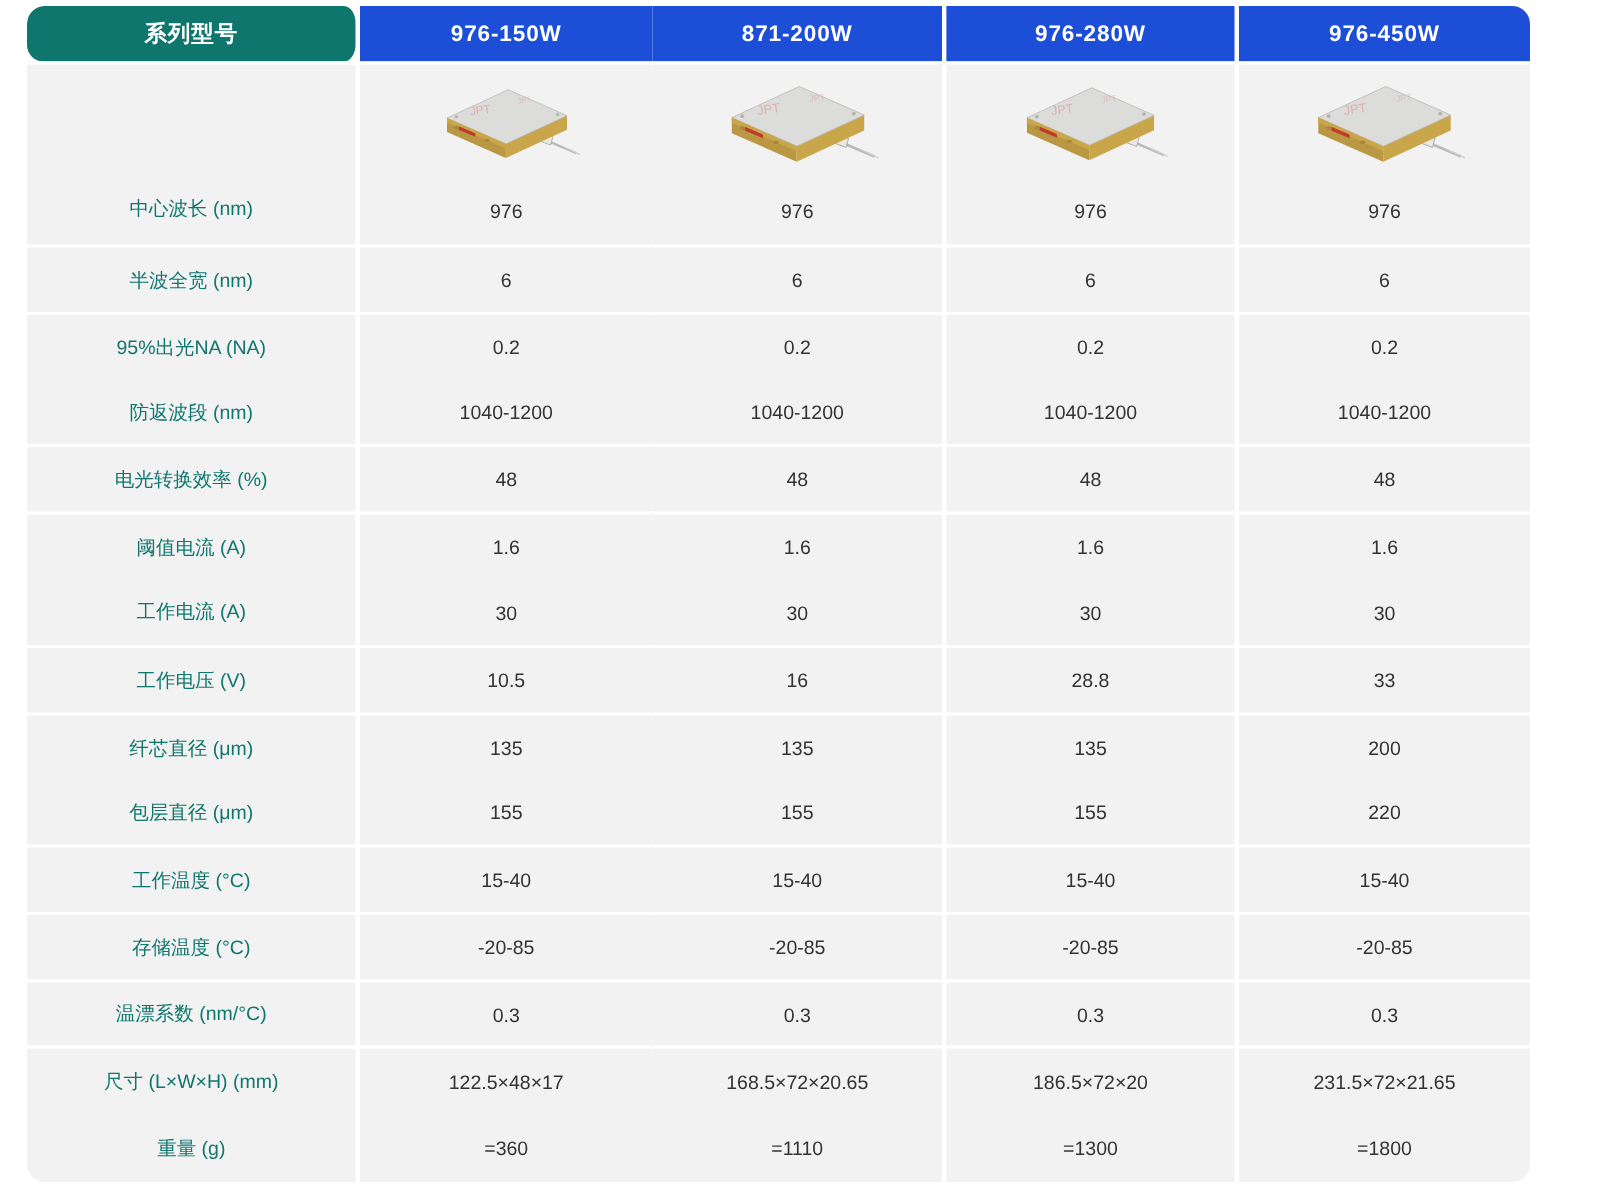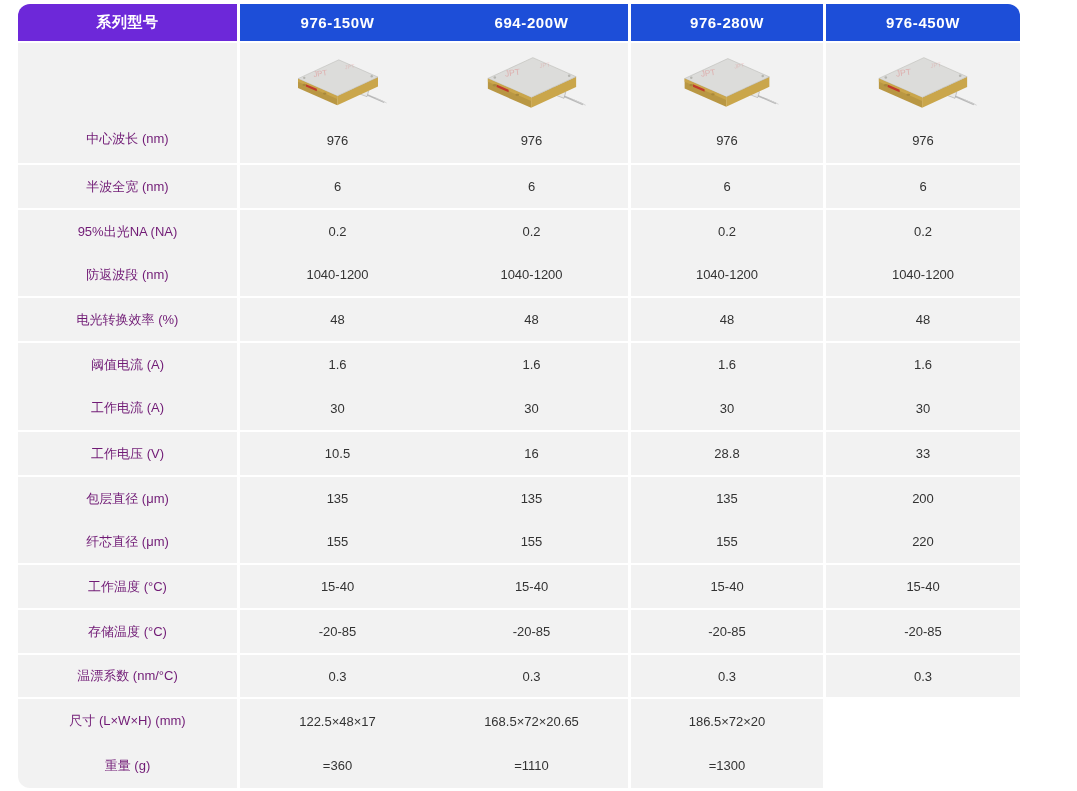--- a/index.html
+++ b/index.html
@@ -18,38 +18,38 @@
   .cell{
     background:#f2f2f2;border-top:2px solid #ffffff;box-sizing:border-box;
     display:flex;align-items:center;justify-content:center;
     font-size:13px;color:#333333;text-align:center;
   }
   .rgt{border-right:3px solid #ffffff;}
   .hdr{
     border-top:none;background:#1d4ed8;color:#ffffff;
     font-size:15px;font-weight:600;letter-spacing:0.6px;
   }
-  .corner{background:#6d28d9;}
-  .lbl{color:#701a75;}
+  .corner{background:#0f766e;border-radius:11px;}
+  .lbl{color:#0f766e;}
   .stack{flex-direction:column;align-items:stretch;}
   .half{flex:1;display:flex;align-items:center;justify-content:center;}
   .imgcell{flex-direction:column;align-items:stretch;}
   .imgwrap{flex:1;display:flex;align-items:center;justify-content:center;}
   .valline{height:45px;display:flex;align-items:center;justify-content:center;}
   .lblimg{flex-direction:column;justify-content:flex-end;padding-bottom:15px;}
   svg.module{display:block;}
 </style>
 </head>
 <body>
 
 <div class="tbl">
 
   <div class="cell hdr corner rgt">系列型号</div>
   <div class="cell hdr">976-150W</div>
-  <div class="cell hdr rgt">694-200W</div>
+  <div class="cell hdr rgt">871-200W</div>
   <div class="cell hdr rgt">976-280W</div>
   <div class="cell hdr">976-450W</div>
 
   <div class="cell rgt lbl lblimg">中心波长 (nm)</div>
 
   <div class="cell imgcell">
     <div class="imgwrap">
       <svg class="module" width="102" height="62" viewBox="0 0 130 74">
         <line x1="96" y1="52" x2="124" y2="64" stroke="#b9b9b9" stroke-width="2"></line>
         <line x1="112" y1="58" x2="127" y2="65" stroke="#cfcfcf" stroke-width="1"></line>
@@ -190,22 +190,22 @@
     <div class="half">30</div>
   </div>
 
   <div class="cell rgt lbl">工作电压 (V)</div>
   <div class="cell">10.5</div>
   <div class="cell rgt">16</div>
   <div class="cell rgt">28.8</div>
   <div class="cell">33</div>
 
   <div class="cell rgt lbl stack">
+    <div class="half">纤芯直径 (μm)</div>
     <div class="half">包层直径 (μm)</div>
-    <div class="half">纤芯直径 (μm)</div>
   </div>
   <div class="cell stack">
     <div class="half">135</div>
     <div class="half">155</div>
   </div>
   <div class="cell rgt stack">
     <div class="half">135</div>
     <div class="half">155</div>
   </div>
   <div class="cell rgt stack">
@@ -244,14 +244,18 @@
     <div class="half">=360</div>
   </div>
   <div class="cell rgt stack">
     <div class="half">168.5×72×20.65</div>
     <div class="half">=1110</div>
   </div>
   <div class="cell rgt stack">
     <div class="half">186.5×72×20</div>
     <div class="half">=1300</div>
   </div>
+  <div class="cell stack">
+    <div class="half">231.5×72×21.65</div>
+    <div class="half">=1800</div>
+  </div>
 
 </div>
 
 </body></html>

